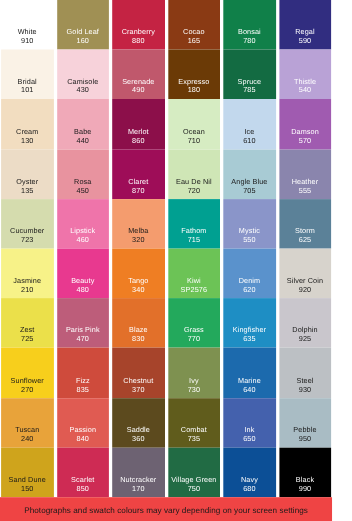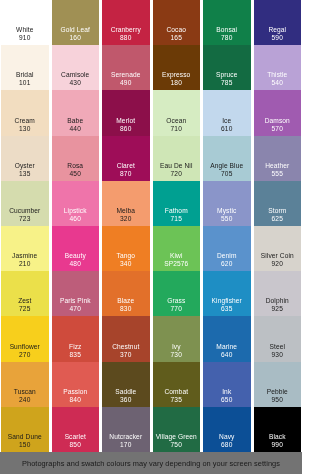--- a/index.html
+++ b/index.html
@@ -49,21 +49,21 @@
     font-size:6.6px;
     line-height:8px;
     letter-spacing:.1px;
     text-align:center;
   }
   #footer{
     flex:1 1 auto;
     display:flex;
     align-items:center;
     justify-content:center;
-    background:#737373;
+    background:#ef4444;
     text-align:center;
   }
   #footer-text{
     font-size:7.4px;
     color:#1a1a1a;
     letter-spacing:.05px;
     white-space:nowrap;
   }
 </style>
 </head>

